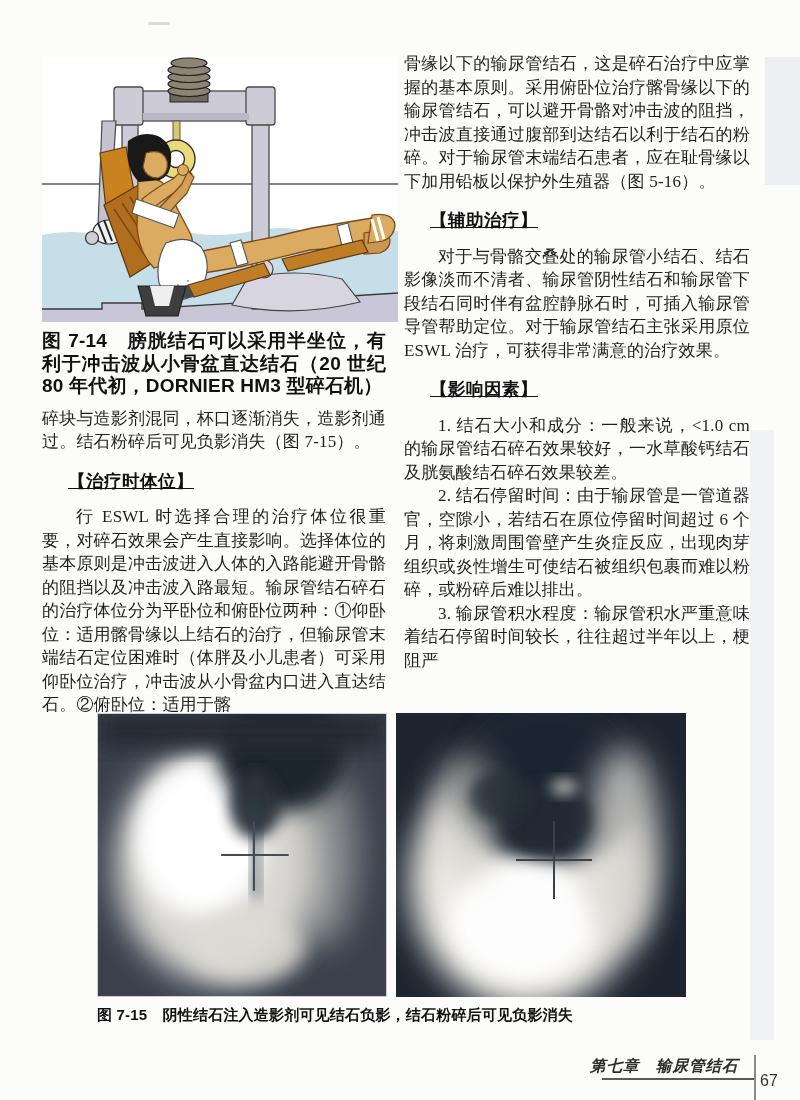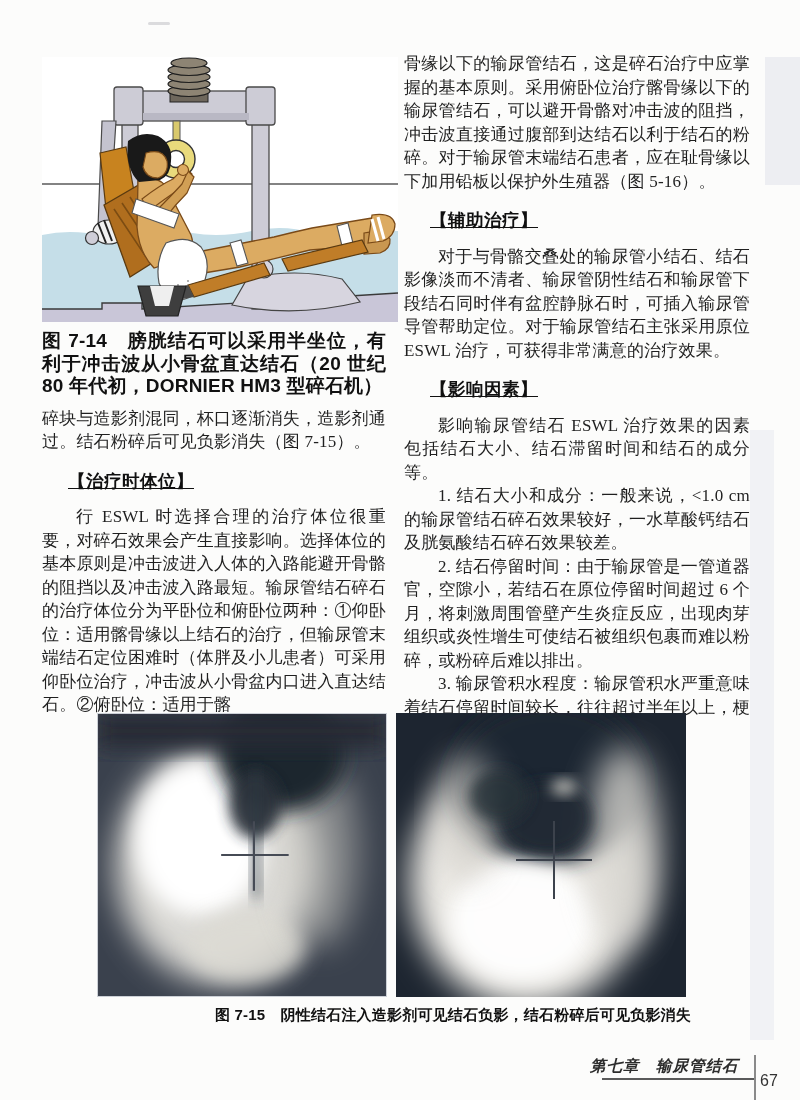--- a/index.html
+++ b/index.html
@@ -36,21 +36,21 @@
     font-size:17.5px;font-weight:bold;color:#101010;
     margin:16px 0 12px 0;padding-left:26px;letter-spacing:0.5px;text-decoration:underline;
   }
 
   
   .fig715{position:absolute;left:97px;top:713px;width:594px;height:284px;display:flex;gap:9px;}
   .xray{width:290px;height:284px;}
   .xray svg{display:block;width:100%;height:100%;}
   .xray-left{border:1px solid #ccd0d6;box-sizing:border-box;}
   .caption-715{
-    position:absolute;left:97px;top:1006px;width:594px;text-align:right;
+    position:absolute;left:97px;top:1006px;width:594px;text-align:left;
     font-family:"Liberation Sans","DejaVu Sans",sans-serif;
     font-weight:bold;font-size:15px;color:#111;letter-spacing:0.2px;
   }
 
   
   .footer-chapter{
     position:absolute;left:590px;top:1056px;width:162px;text-align:left;
     font-family:"Liberation Serif","DejaVu Serif",serif;
     font-weight:bold;font-style:italic;font-size:15.5px;color:#2c2c2c;letter-spacing:1px;
   }
@@ -160,21 +160,20 @@
     <p class="body-par first">碎块与造影剂混同，杯口逐渐消失，造影剂通过。结石粉碎后可见负影消失（图 7-15）。</p>
     <h3 class="sec">【治疗时体位】</h3>
     <p class="body-par indent">行 ESWL 时选择合理的治疗体位很重要，对碎石效果会产生直接影响。选择体位的基本原则是冲击波进入人体的入路能避开骨骼的阻挡以及冲击波入路最短。输尿管结石碎石的治疗体位分为平卧位和俯卧位两种：①仰卧位：适用髂骨缘以上结石的治疗，但输尿管末端结石定位困难时（体胖及小儿患者）可采用仰卧位治疗，冲击波从小骨盆内口进入直达结石。②俯卧位：适用于髂</p>
   </div>
 
   <div class="col col-right">
     <p class="body-par">骨缘以下的输尿管结石，这是碎石治疗中应掌握的基本原则。采用俯卧位治疗髂骨缘以下的输尿管结石，可以避开骨骼对冲击波的阻挡，冲击波直接通过腹部到达结石以利于结石的粉碎。对于输尿管末端结石患者，应在耻骨缘以下加用铅板以保护外生殖器（图 5-16）。</p>
     <h3 class="sec">【辅助治疗】</h3>
     <p class="body-par indent">对于与骨骼交叠处的输尿管小结石、结石影像淡而不清者、输尿管阴性结石和输尿管下段结石同时伴有盆腔静脉石时，可插入输尿管导管帮助定位。对于输尿管结石主张采用原位 ESWL 治疗，可获得非常满意的治疗效果。</p>
     <h3 class="sec">【影响因素】</h3>
-    <p class="body-par indent">影响输尿管结石 ESWL 治疗效果的因素包括结石大小、结石滞留时间和结石的成分等。</p>
     <p class="body-par indent">1. 结石大小和成分：一般来说，&lt;1.0 cm 的输尿管结石碎石效果较好，一水草酸钙结石及胱氨酸结石碎石效果较差。</p>
     <p class="body-par indent">2. 结石停留时间：由于输尿管是一管道器官，空隙小，若结石在原位停留时间超过 6 个月，将刺激周围管壁产生炎症反应，出现肉芽组织或炎性增生可使结石被组织包裹而难以粉碎，或粉碎后难以排出。</p>
     <p class="body-par indent">3. 输尿管积水程度：输尿管积水严重意味着结石停留时间较长，往往超过半年以上，梗阻严</p>
   </div>
 
   <div class="fig715">
     <div class="xray xray-left">
       <svg viewBox="0 0 290 284">
         <defs>
           <filter id="b16" x="-40%" y="-40%" width="180%" height="180%">

